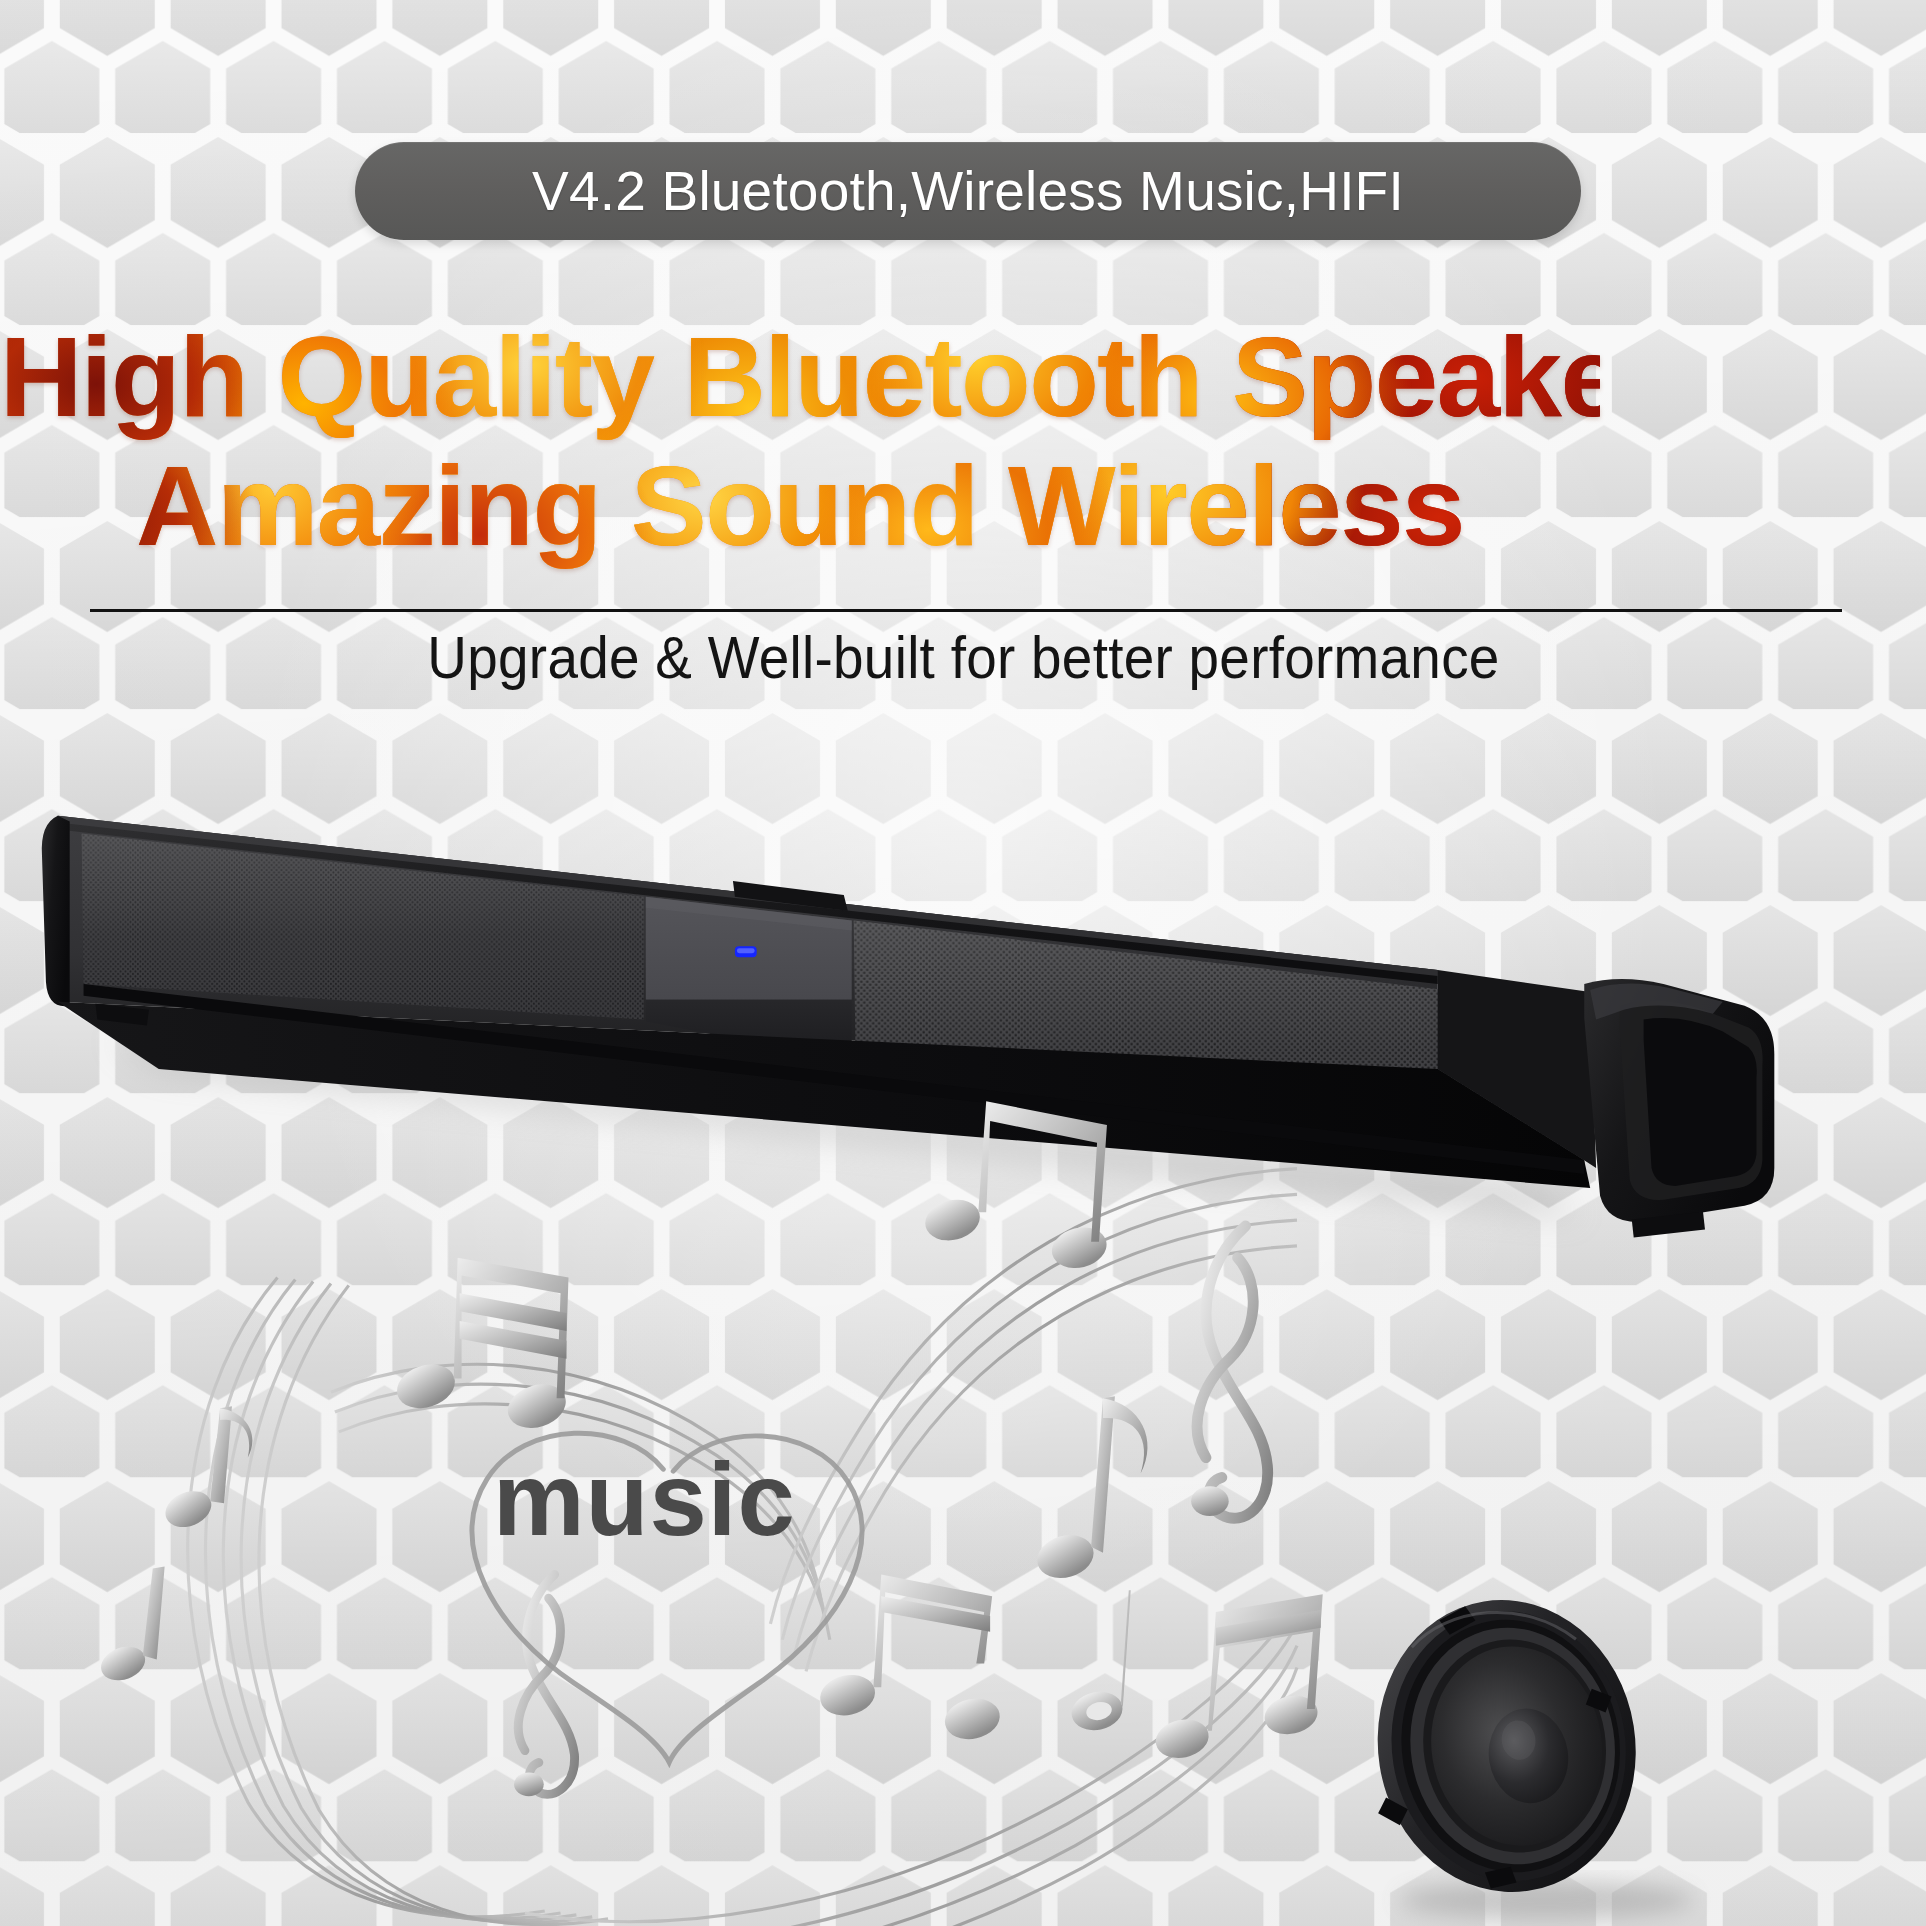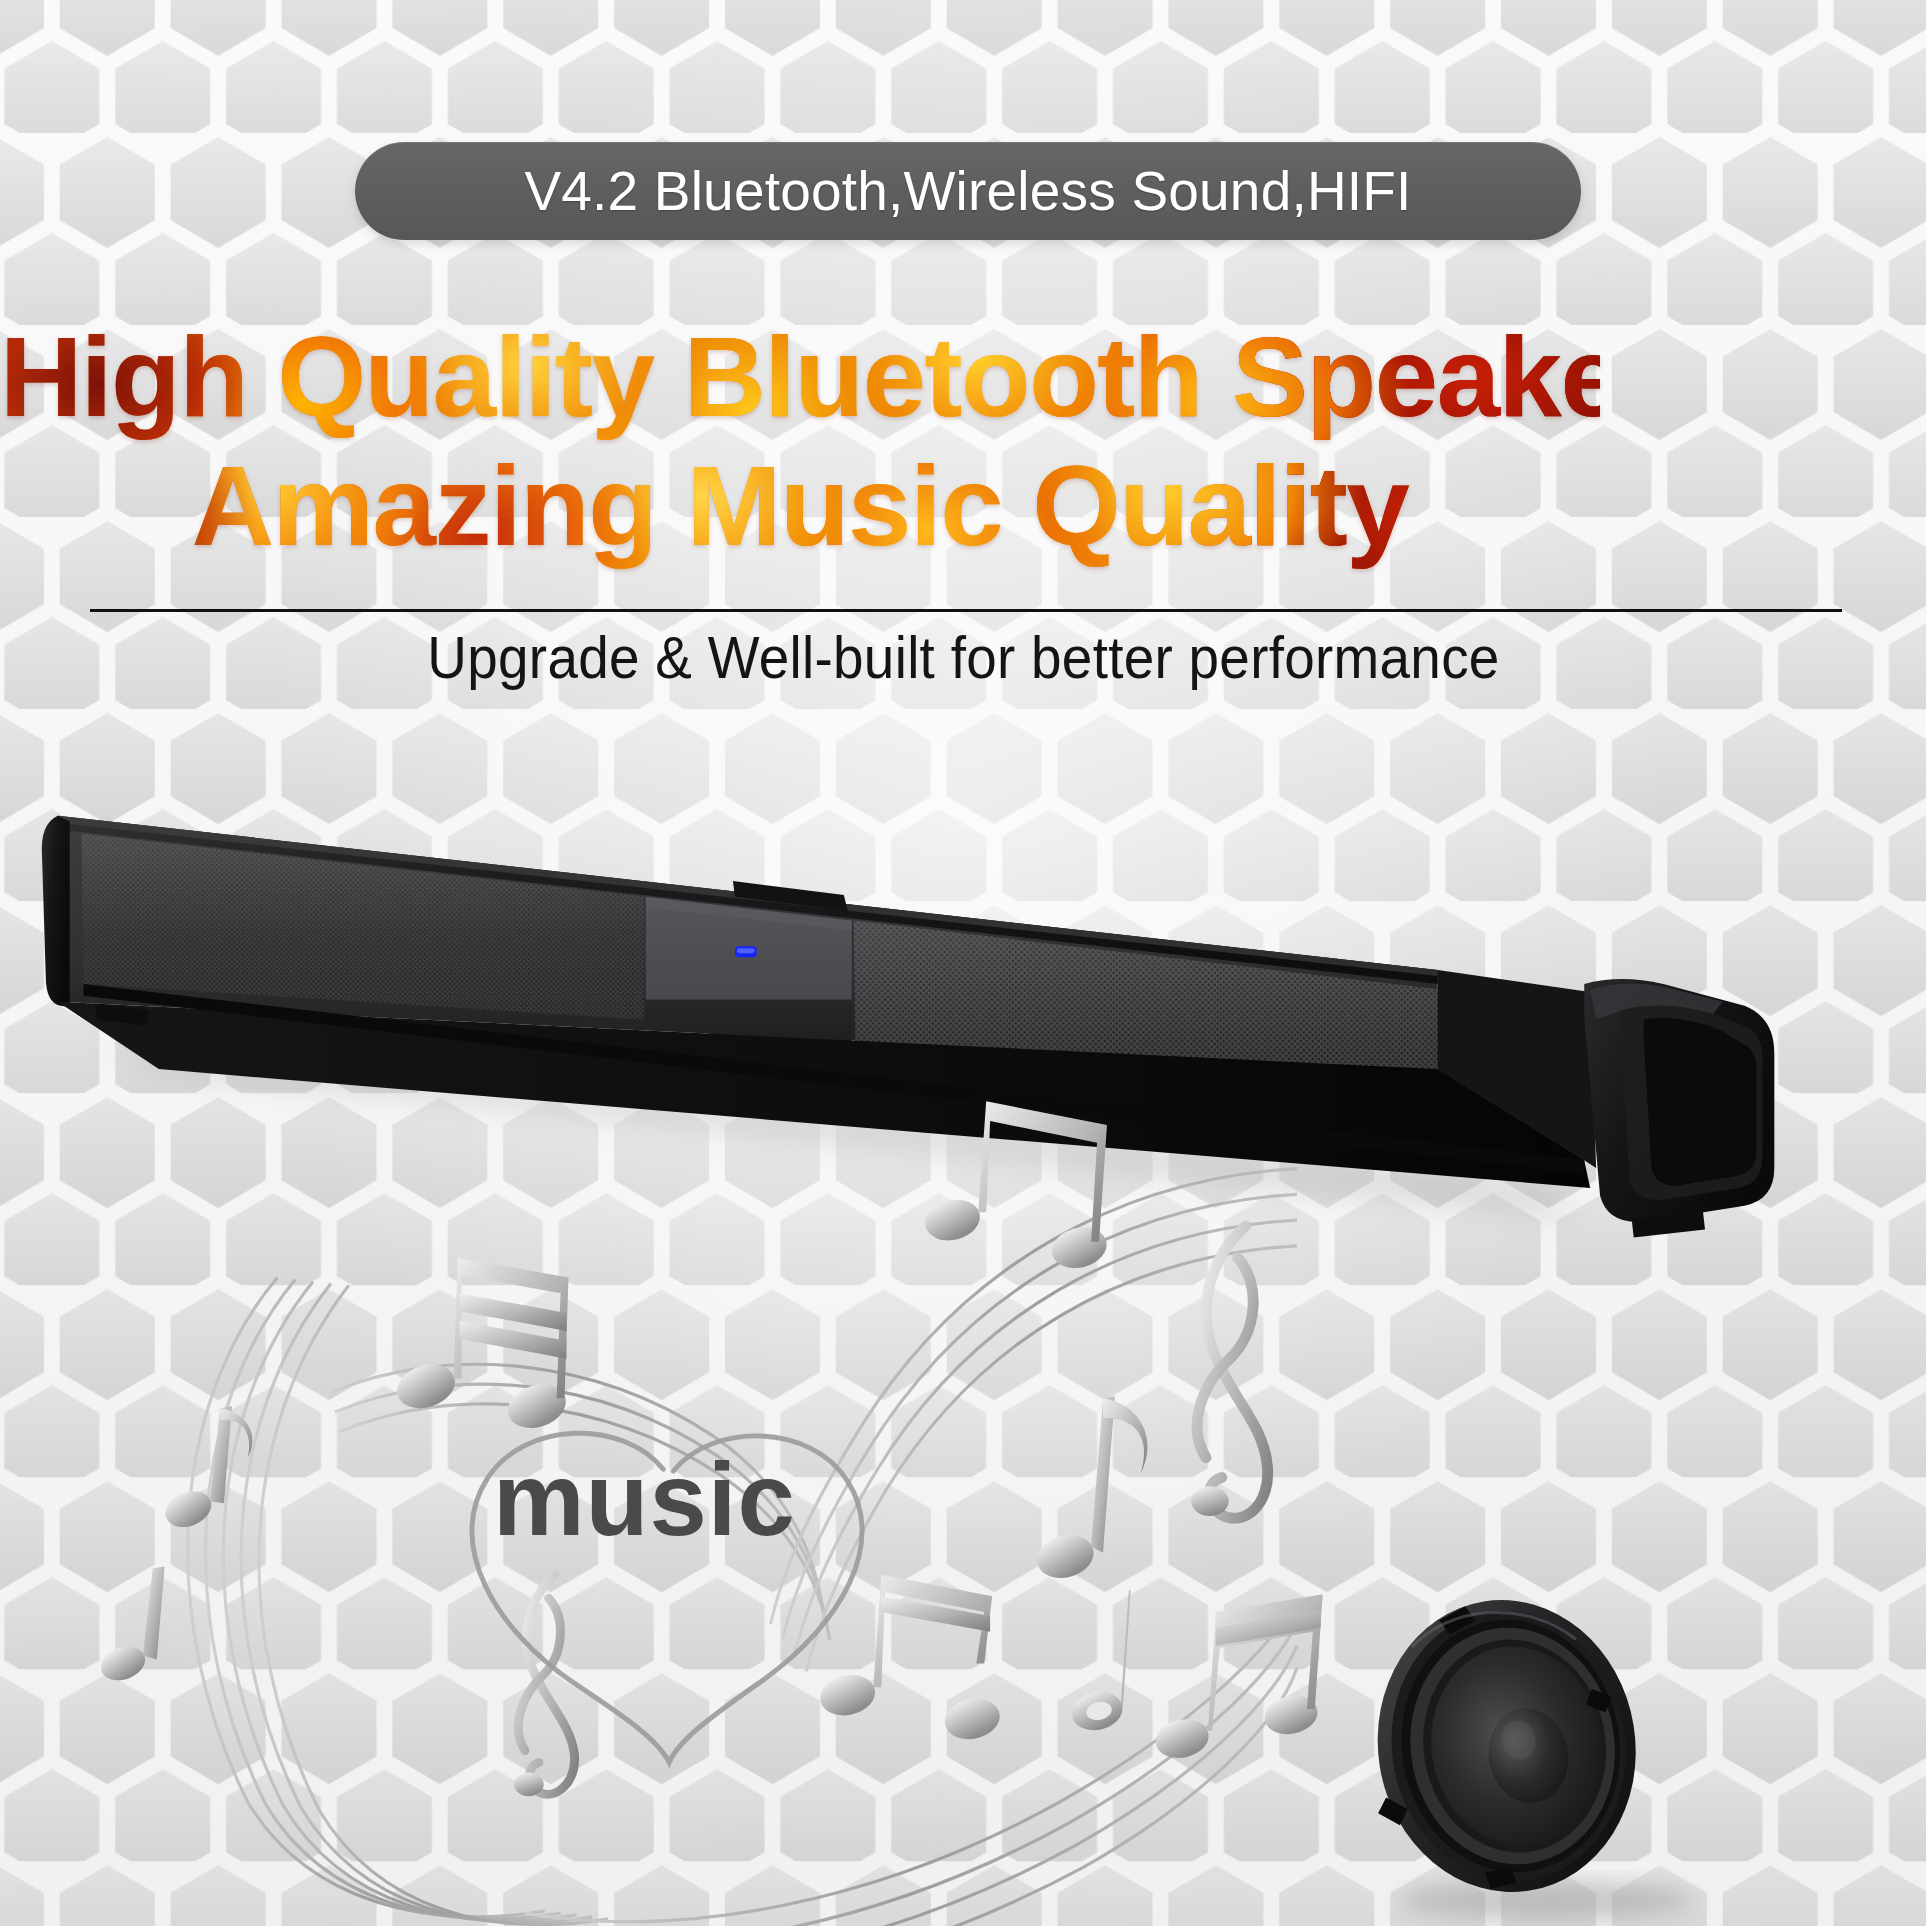--- a/index.html
+++ b/index.html
@@ -190,26 +190,26 @@
           </pattern>
         </defs>
         <rect width="2066" height="2066" fill="#fdfdfd"></rect>
         <rect width="2066" height="2066" fill="url(#hexPat)"></rect>
       </svg>
     </div>
     <div class="hex-vignette"></div>
   </div>
 
   <div class="banner">
-    <div class="banner-text">V4.2 Bluetooth,Wireless Sound,HIFI</div>
+    <div class="banner-text">V4.2 Bluetooth,Wireless Music,HIFI</div>
   </div>
 
   <div class="headline">
     <div class="headline-line l1">High Quality Bluetooth Speaker</div>
-    <div class="headline-line l2">Amazing Music Quality</div>
+    <div class="headline-line l2">Amazing Sound Wireless</div>
   </div>
 
   <div class="rule"></div>
   <div class="subtitle">Upgrade &amp; Well-built for better performance</div>
 
   <div class="soundbar">
     <svg viewBox="0 0 1780 520" xmlns="http://www.w3.org/2000/svg">
       <defs>
         <linearGradient id="barTop" x1="0" y1="0" x2="1" y2="0.2">
           <stop offset="0%" stop-color="#303032"></stop>

